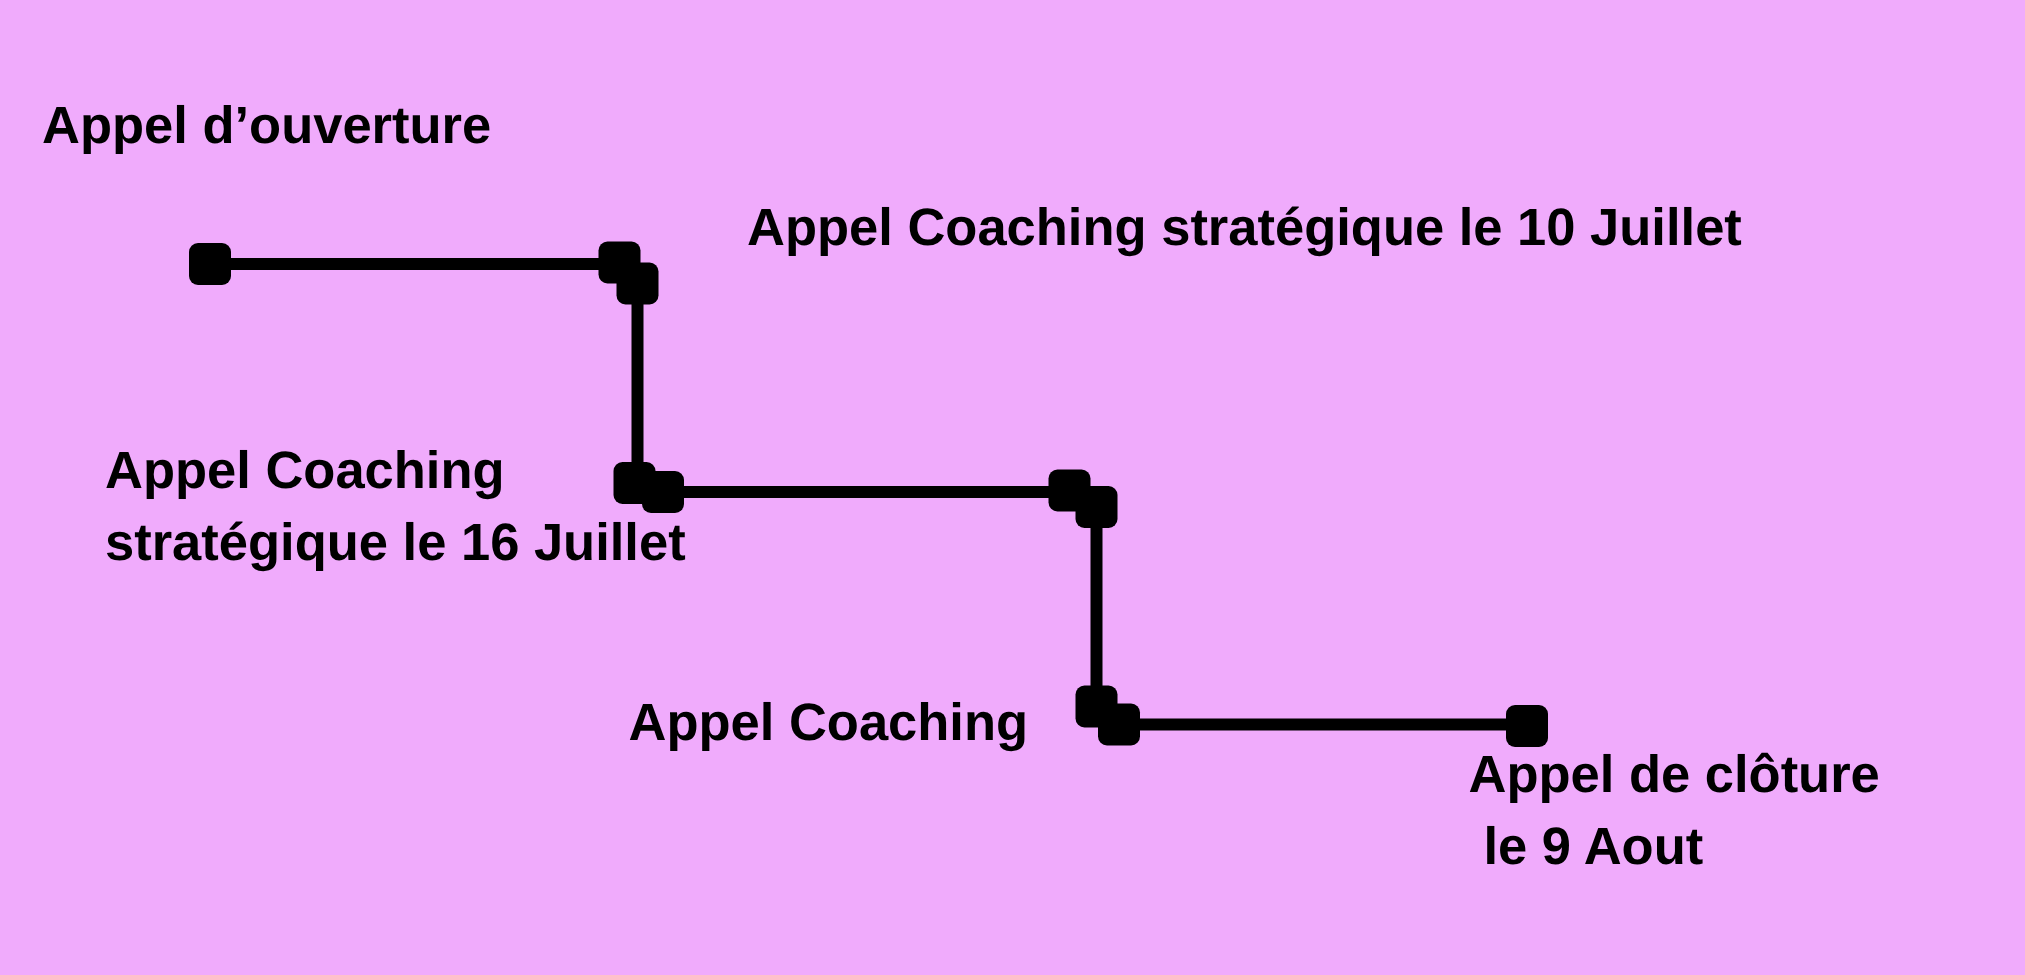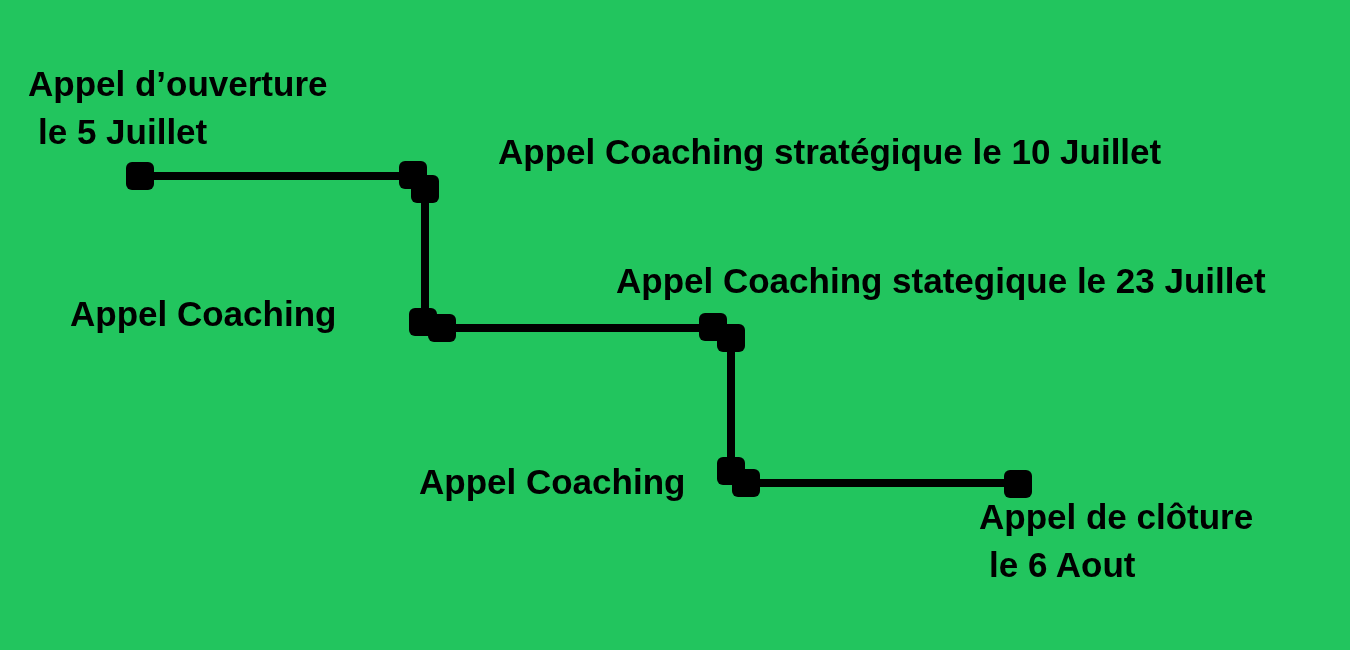--- a/index.html
+++ b/index.html
@@ -28,37 +28,36 @@
     background: #000000;
   }
   .marker {
     position: absolute;
     background: #000000;
   }
 </style>
 </head>
 <body>
 
-<div id="stage" style="width: 1350px; height: 650px; background: #22c55e;">
+<div id="stage" style="width: 1350px; height: 650px; background: #f0abfc;">
     <div class="seg" style="left: 140px; width: 275px; top: 172px; height: 8px; background: rgb(0, 0, 0);"></div>
     <div class="seg" style="top: 189px; height: 133px; left: 421px; width: 8px; background: rgb(0, 0, 0);"></div>
     <div class="seg" style="left: 442px; width: 271px; top: 324px; height: 8px; background: rgb(0, 0, 0);"></div>
     <div class="seg" style="top: 338px; height: 133px; left: 727px; width: 8px; background: rgb(0, 0, 0);"></div>
     <div class="seg" style="left: 746px; width: 272px; top: 479px; height: 8px; background: rgb(0, 0, 0);"></div>
     <div class="marker" style="left: 126px; top: 162px; width: 28px; height: 28px; border-radius: 6px; background: rgb(0, 0, 0);"></div>
     <div class="marker" style="left: 399px; top: 161px; width: 28px; height: 28px; border-radius: 6px; background: rgb(0, 0, 0);"></div>
     <div class="marker" style="left: 411px; top: 175px; width: 28px; height: 28px; border-radius: 6px; background: rgb(0, 0, 0);"></div>
     <div class="marker" style="left: 409px; top: 308px; width: 28px; height: 28px; border-radius: 6px; background: rgb(0, 0, 0);"></div>
     <div class="marker" style="left: 428px; top: 314px; width: 28px; height: 28px; border-radius: 6px; background: rgb(0, 0, 0);"></div>
     <div class="marker" style="left: 699px; top: 313px; width: 28px; height: 28px; border-radius: 6px; background: rgb(0, 0, 0);"></div>
     <div class="marker" style="left: 717px; top: 324px; width: 28px; height: 28px; border-radius: 6px; background: rgb(0, 0, 0);"></div>
     <div class="marker" style="left: 717px; top: 457px; width: 28px; height: 28px; border-radius: 6px; background: rgb(0, 0, 0);"></div>
     <div class="marker" style="left: 732px; top: 469px; width: 28px; height: 28px; border-radius: 6px; background: rgb(0, 0, 0);"></div>
     <div class="marker" style="left: 1004px; top: 470px; width: 28px; height: 28px; border-radius: 6px; background: rgb(0, 0, 0);"></div>
     <div class="lbl" style="left: 28px; top: 66px; color: rgb(0, 0, 0);">Appel d’ouverture</div>
-    <div class="lbl" style="left: 38px; top: 114px; color: rgb(0, 0, 0);">le 5 Juillet</div>
     <div class="lbl" style="left: 458px; top: 134px; color: rgb(0, 0, 0); margin-left: 40px;">Appel Coaching stratégique le 10 Juillet</div>
     <div class="lbl" style="left: 70px; top: 296px; color: rgb(0, 0, 0);">Appel Coaching</div>
-    <div class="lbl" style="left: 616px; top: 263px; color: rgb(0, 0, 0);">Appel Coaching stategique le 23 Juillet</div>
+    <div class="lbl" style="left: 70px; top: 344px; color: rgb(0, 0, 0);">stratégique le 16 Juillet</div>
     <div class="lbl" style="left: 419px; top: 464px; color: rgb(0, 0, 0);">Appel Coaching</div>
     <div class="lbl" style="left: 979px; top: 499px; color: rgb(0, 0, 0); text-align: center;">Appel de clôture</div>
-    <div class="lbl" style="left: 989px; top: 547px; color: rgb(0, 0, 0);">le 6 Aout</div>
+    <div class="lbl" style="left: 989px; top: 547px; color: rgb(0, 0, 0);">le 9 Aout</div>
   </div>
 
 </body></html>

